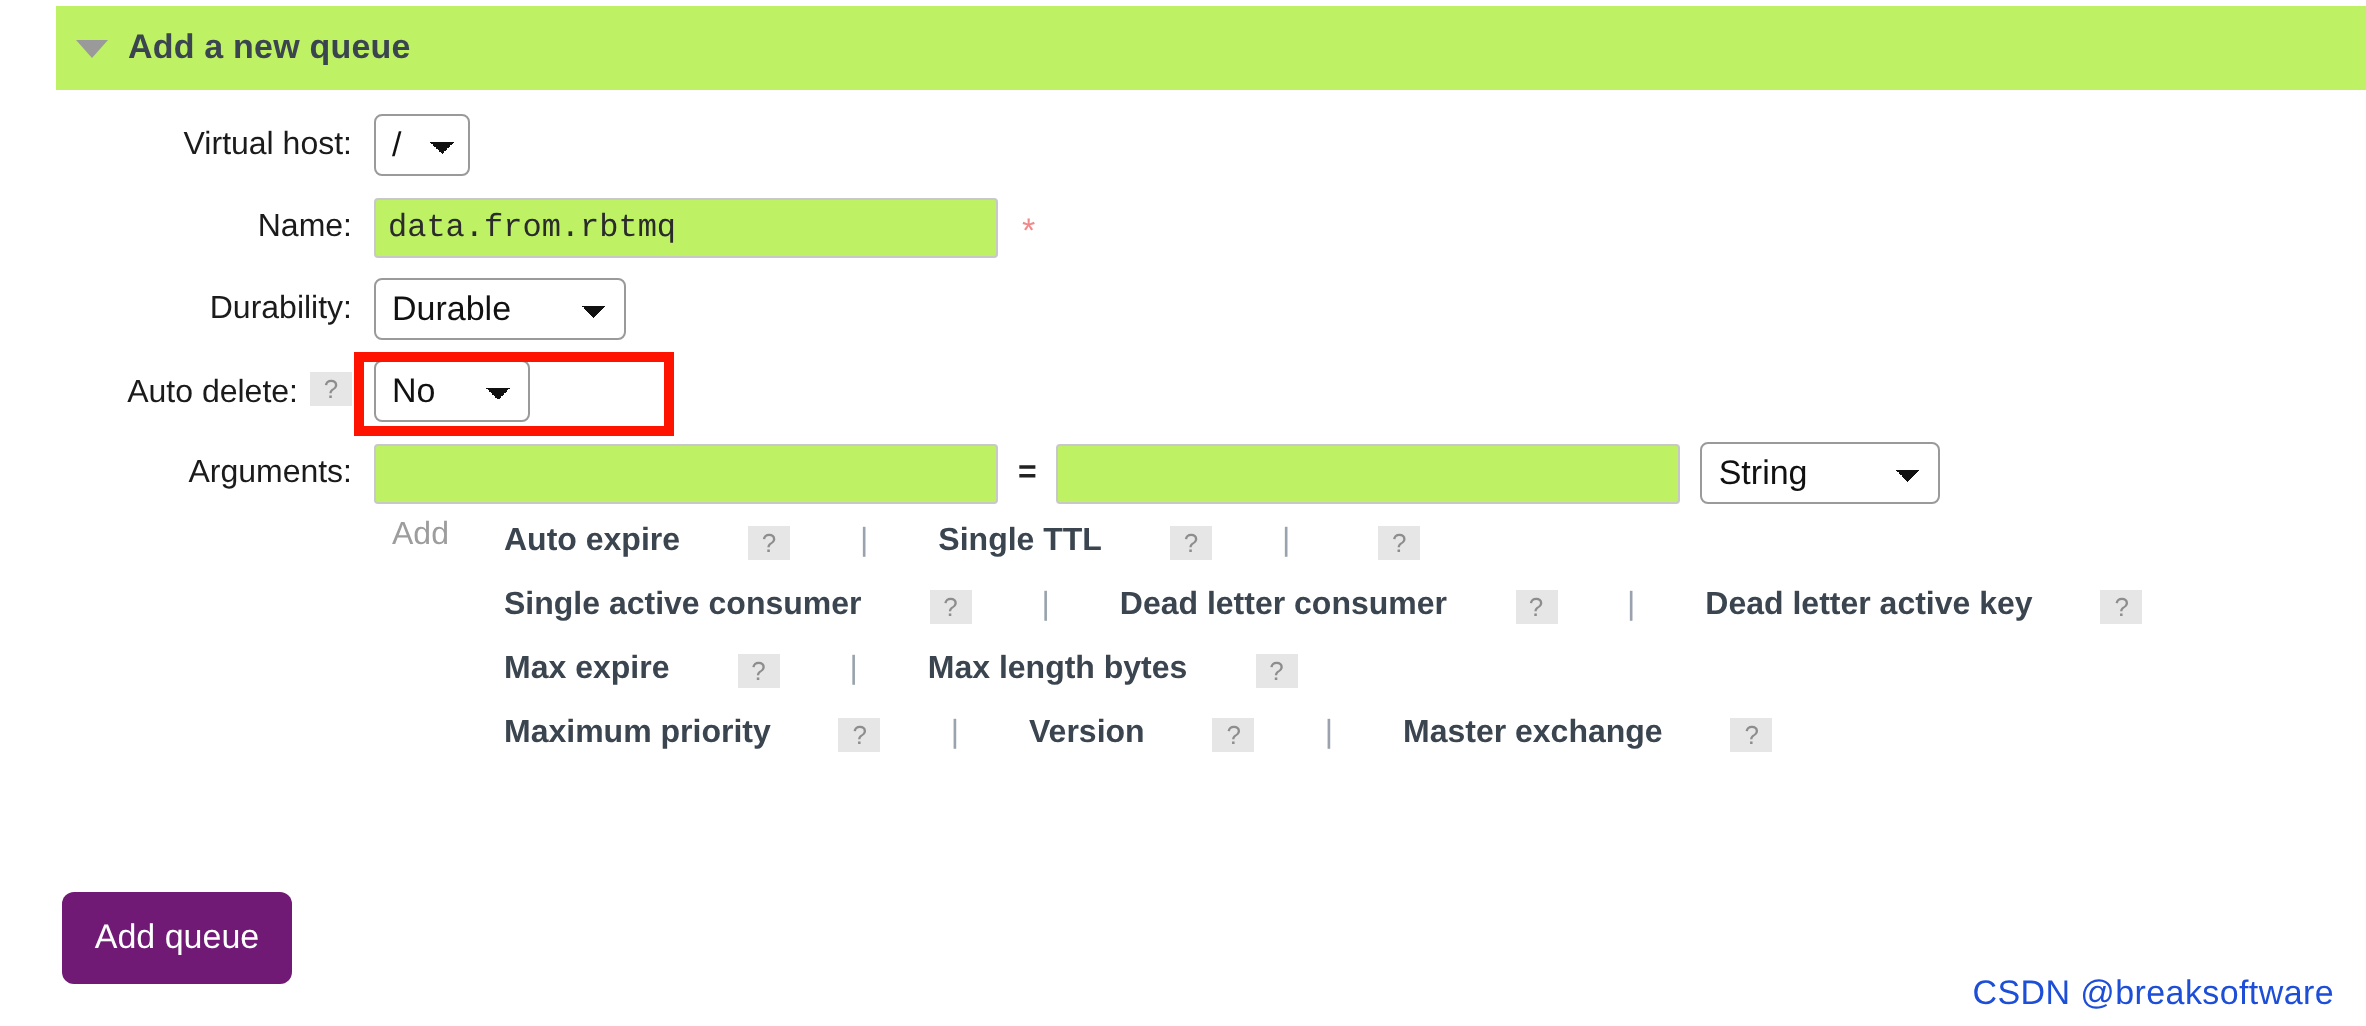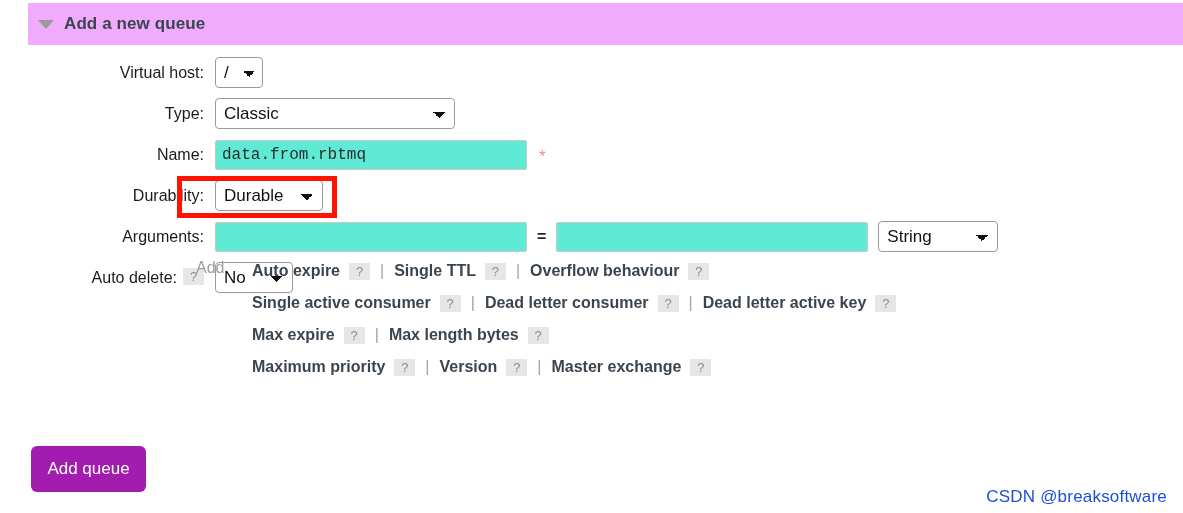--- a/index.html
+++ b/index.html
@@ -16,21 +16,21 @@
     overflow: hidden;
   }
 
   
   .section-header {
     position: absolute;
     left: 28px;
     top: 3px;
     width: 1155px;
     height: 42px;
-    background: #f0abfc;
+    background: #bef264;
     display: flex;
     align-items: center;
   }
   .caret {
     width: 0;
     height: 0;
     margin-left: 10px;
     margin-right: 10px;
     border-left: 8px solid transparent;
     border-right: 8px solid transparent;
@@ -48,21 +48,20 @@
     position: absolute;
     left: 0;
     top: 52px;
     width: 1183px;
   }
   .row {
     position: relative;
     height: 41px;
     display: flex;
     align-items: center;
-    margin-left: 28px;
   }
   .label-cell {
     width: 176px;
     text-align: right;
     padding-right: 0;
     font-size: 16px;
     color: #1b1b1b;
     white-space: nowrap;
     flex: 0 0 auto;
   }
@@ -111,30 +110,30 @@
       linear-gradient(135deg, #111 50%, transparent 50%);
     background-position:
       calc(100% - 15px) 13px,
       calc(100% - 9px) 13px;
     background-size: 6px 6px, 6px 6px;
     background-repeat: no-repeat;
   }
   select.sel-vhost { width: 48px; padding-right: 22px;
     background-position: calc(100% - 13px) 13px, calc(100% - 7px) 13px; }
   select.sel-type { width: 240px; }
-  select.sel-durability { width: 108px; }
+  select.sel-durability { width: 126px; }
   select.sel-autodelete { width: 78px; }
   select.sel-argtype { width: 120px; }
 
   
   input.txt {
     font-family: "Liberation Sans", sans-serif;
     font-size: 16px;
     color: #111;
-    background: #5eead4;
+    background: #bef264;
     border: 1px solid #c8c8c8;
     border-radius: 2px;
     height: 30px;
     box-sizing: border-box;
     padding: 2px 6px;
     outline: none;
   }
   input.name-input {
     width: 312px;
     font-family: "Liberation Mono", monospace;
@@ -175,20 +174,21 @@
     color: #9d9d9d;
   }
   .arg-rows {
     margin-left: 252px;
   }
   .arg-row {
     height: 32px;
     display: flex;
     align-items: center;
     white-space: nowrap;
+    gap: 25px;
   }
   .arg-link {
     font-size: 16px;
     font-weight: bold;
     color: #3b4550;
     cursor: pointer;
   }
   .arg-row .help { margin-left: 9px; }
   .arg-sep {
     color: #9aa3ad;
@@ -196,21 +196,21 @@
     margin: 0 10px;
   }
 
   
   .add-queue-btn {
     position: absolute;
     left: 31px;
     top: 446px;
     width: 115px;
     height: 46px;
-    background: #a21caf;
+    background: #701a75;
     color: #ffffff;
     border: none;
     border-radius: 6px;
     font-family: "Liberation Sans", sans-serif;
     font-size: 17px;
     cursor: pointer;
     padding: 0;
   }
 
   
@@ -248,85 +248,76 @@
 
   <div class="row">
     <div class="label-cell">Virtual host:</div>
     <div class="field-cell">
       <select class="sel sel-vhost">
         <option>/</option>
       </select>
     </div>
   </div>
 
-  <div class="row">
-    <div class="label-cell">Type:</div>
-    <div class="field-cell">
-      <select class="sel sel-type">
-        <option>Classic</option>
-      </select>
-    </div>
-  </div>
 
   <div class="row">
     <div class="label-cell">Name:</div>
     <div class="field-cell">
       <input class="txt name-input" type="text" value="data.from.rbtmq" style="">
       <span class="required-star">*</span>
     </div>
   </div>
 
   <div class="row">
     <div class="label-cell">Durability:</div>
     <div class="field-cell">
       <select class="sel sel-durability">
         <option>Durable</option>
+      </select>
+    </div>
+  </div>
+
+  <div class="row">
+    <div class="label-cell">
+      <span>Auto delete:</span><span class="help">?</span>
+    </div>
+    <div class="field-cell">
+      <select class="sel sel-autodelete">
+        <option>No</option>
       </select>
     </div>
   </div>
 
   <div class="row">
     <div class="label-cell">Arguments:</div>
     <div class="field-cell">
       <input class="txt arg-key" type="text" value="" style="">
       <span class="eq-sign">=</span>
       <input class="txt arg-val" type="text" value="" style="">
       <span class="arg-type-wrap">
         <select class="sel sel-argtype">
           <option>String</option>
         </select>
       </span>
     </div>
   </div>
 
-  <div class="row">
-    <div class="label-cell">
-      <span>Auto delete:</span><span class="help">?</span>
-    </div>
-    <div class="field-cell">
-      <select class="sel sel-autodelete">
-        <option>No</option>
-      </select>
-    </div>
-  </div>
-
 </div>
 
 <div class="arg-links">
   <div class="arg-add">Add</div>
   <div class="arg-rows">
 
     <div class="arg-row">
       <span class="arg-link">Auto expire</span>
       <span class="help">?</span>
       <span class="arg-sep">|</span>
       <span class="arg-link">Single TTL</span>
       <span class="help">?</span>
       <span class="arg-sep">|</span>
-      <span class="arg-link">Overflow behaviour</span>
       <span class="help">?</span>
     </div>
 
     <div class="arg-row">
       <span class="arg-link">Single active consumer</span>
       <span class="help">?</span>
       <span class="arg-sep">|</span>
       <span class="arg-link">Dead letter consumer</span>
       <span class="help">?</span>
       <span class="arg-sep">|</span>

